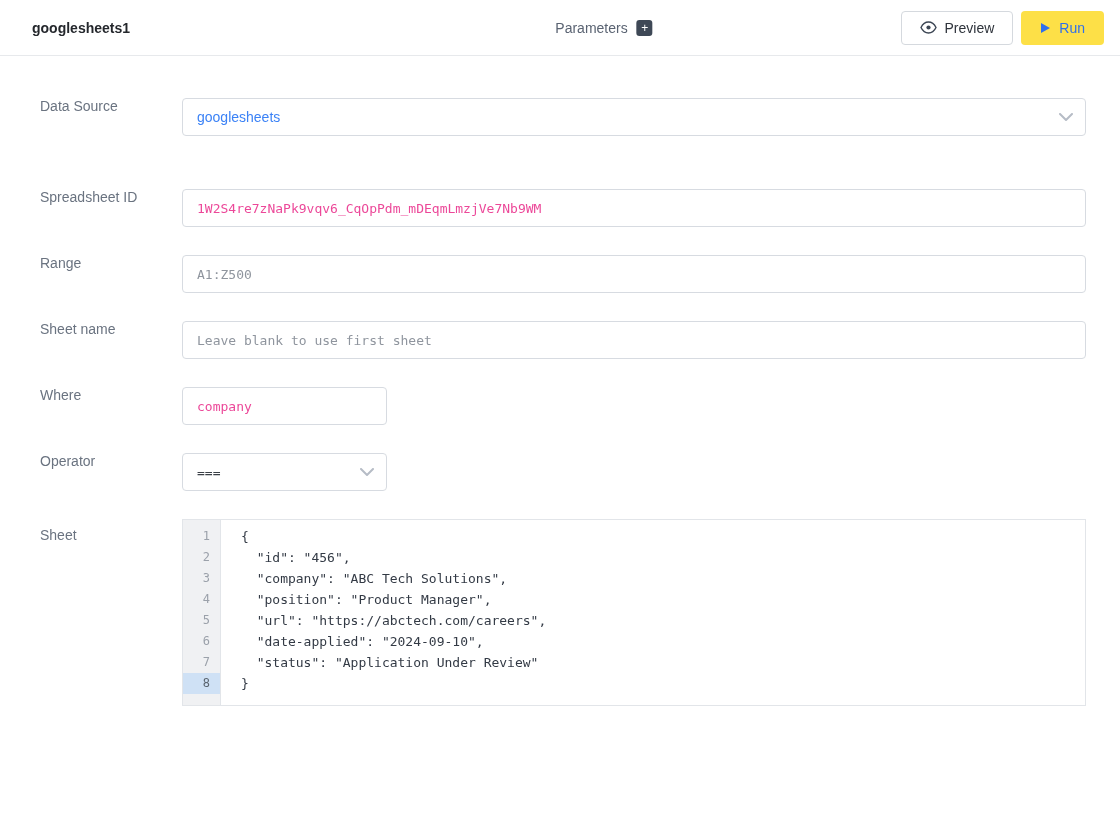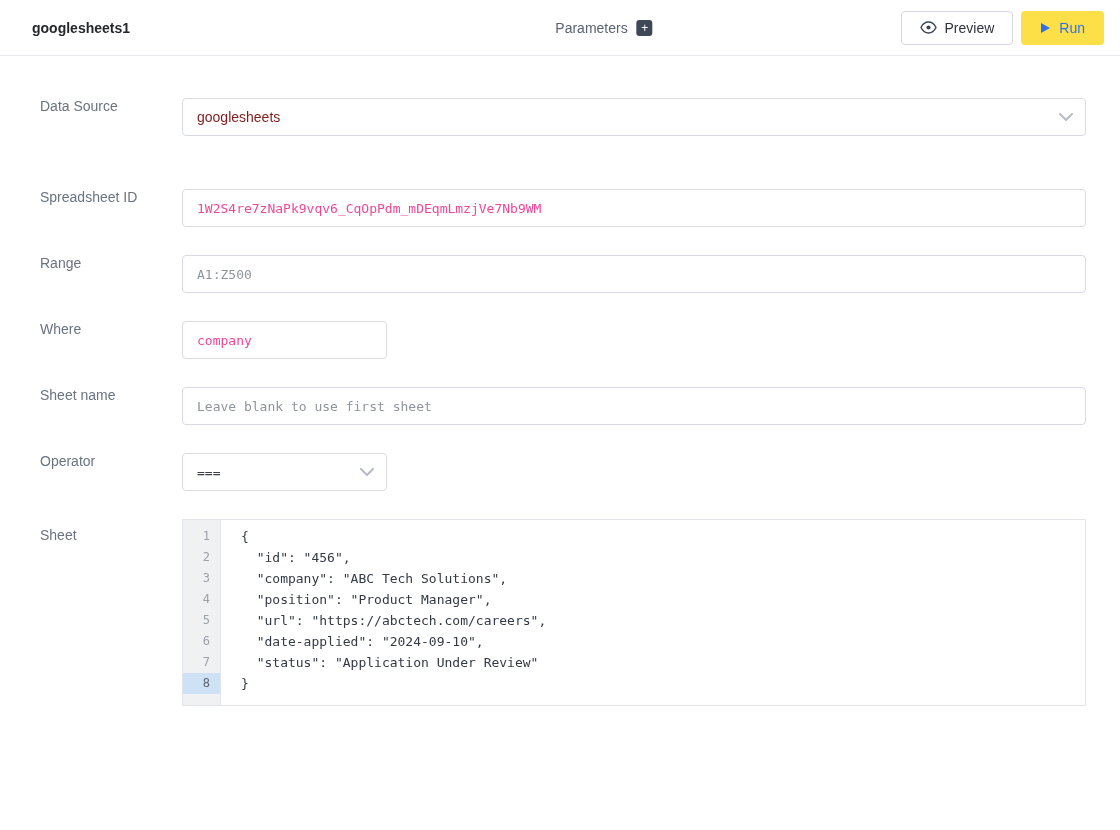--- a/index.html
+++ b/index.html
@@ -110,21 +110,21 @@
   .control.small { width: 205px; }
   .select { cursor: pointer; padding-right: 36px; }
   .select .chev {
     position: absolute;
     right: 12px;
     top: 50%;
     transform: translateY(-50%);
   }
   .select-value {
     font-size: 14px;
-    color: #7f1d1d;
+    color: #3b82f6;
     white-space: nowrap;
   }
   .mono { font-family: "DejaVu Sans Mono", "Liberation Mono", monospace; }
   .select-value.mono { font-size: 13px; color: #3a3f46; }
   input.text-input {
     width: 100%;
     height: 100%;
     border: none;
     outline: none;
     background: transparent;
@@ -231,30 +231,30 @@
   </div>
 
   <div class="row">
     <div class="field-label">Range</div>
     <div class="control wide">
       <input class="text-input" type="text" placeholder="A1:Z500" style="">
     </div>
   </div>
 
   <div class="row">
+    <div class="field-label">Sheet name</div>
+    <div class="control wide">
+      <input class="text-input" type="text" placeholder="Leave blank to use first sheet" style="">
+    </div>
+  </div>
+
+  <div class="row">
     <div class="field-label">Where</div>
     <div class="control small">
       <input class="text-input" type="text" value="company" style="">
-    </div>
-  </div>
-
-  <div class="row">
-    <div class="field-label">Sheet name</div>
-    <div class="control wide">
-      <input class="text-input" type="text" placeholder="Leave blank to use first sheet" style="">
     </div>
   </div>
 
   <div class="row">
     <div class="field-label">Operator</div>
     <div class="control small select">
       <span class="select-value mono">===</span>
       <span class="chev">
         <svg width="14" height="9" viewBox="0 0 14 9" fill="none">
             <path d="M1 1l6 6 6-6" stroke="#b6bcc6" stroke-width="2" stroke-linecap="round" stroke-linejoin="round"></path>

